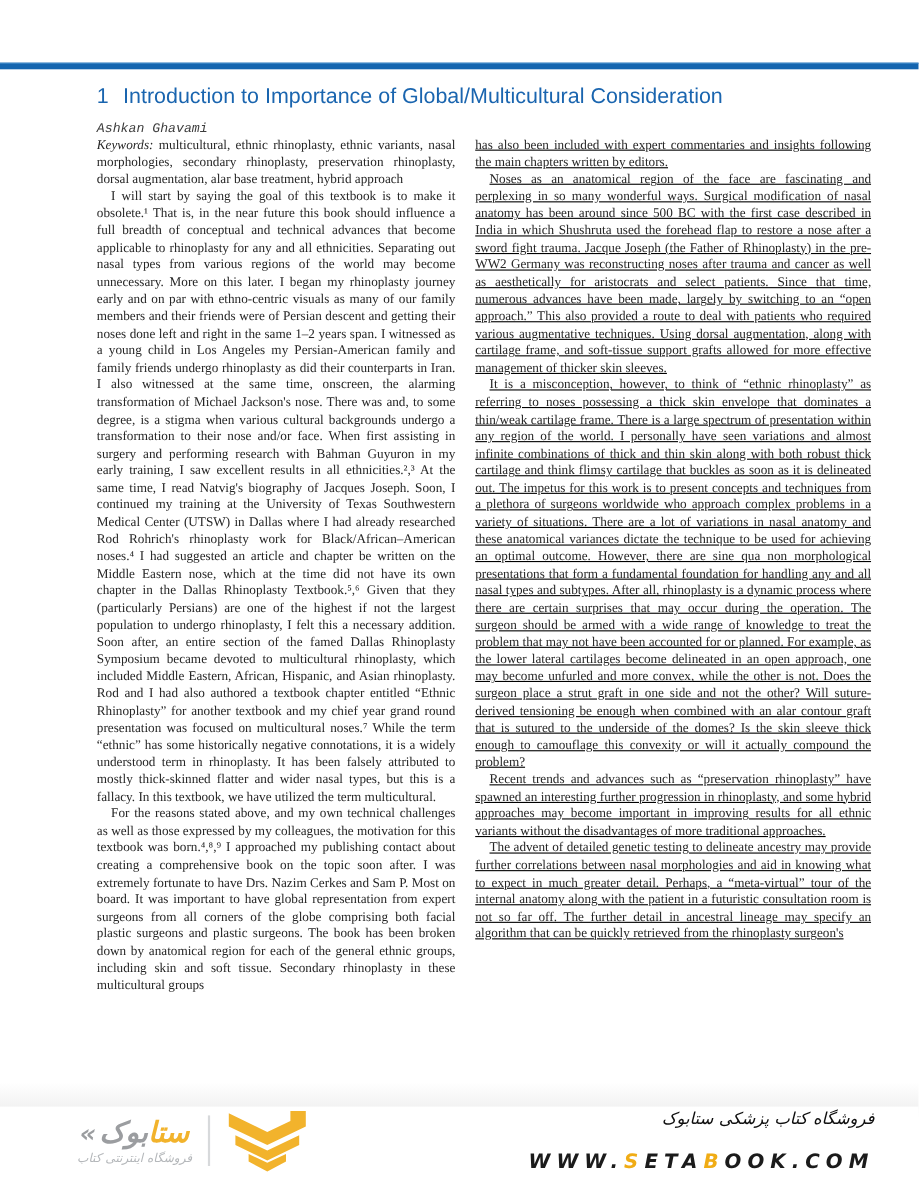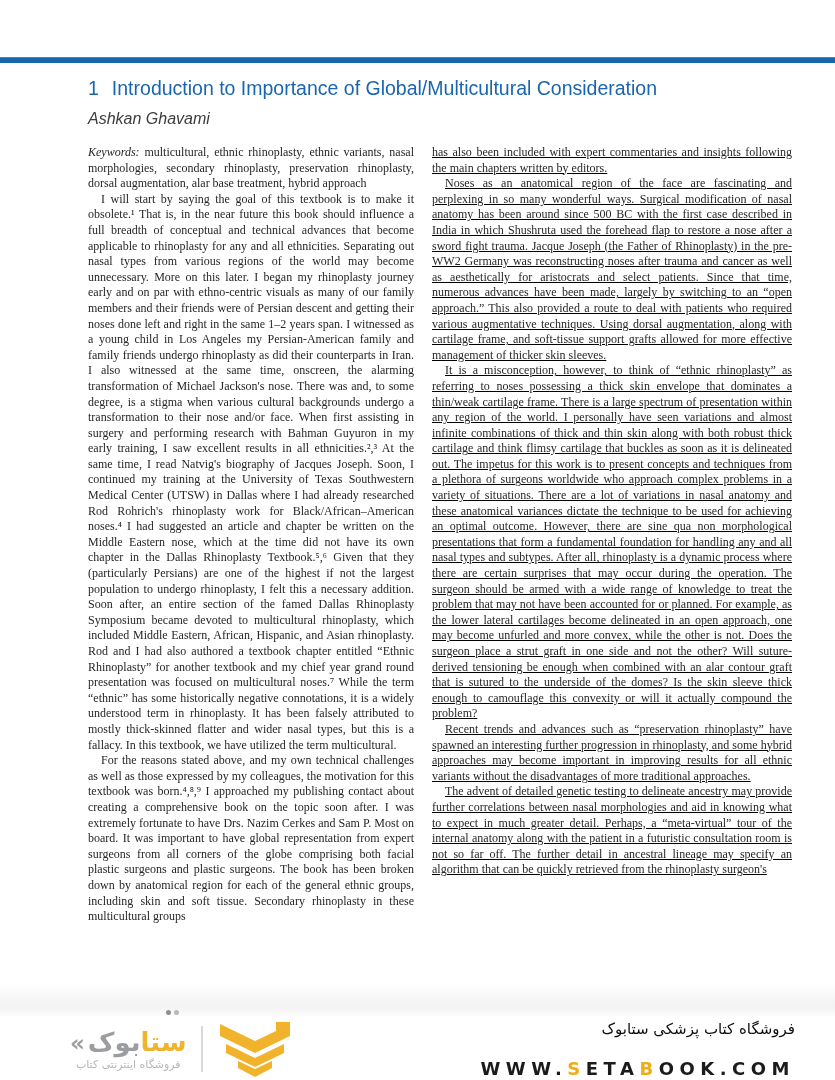--- a/index.html
+++ b/index.html
@@ -15,46 +15,46 @@
   }
   .content { position: absolute; top: 76px; left: 88px; width: 704px; }
   .title {
     margin: 0; width: 645px;
     font-family: "Liberation Sans", sans-serif; font-weight: normal;
     font-size: 19.5px; line-height: 25px; color: #1a65af;
   }
   .chapter-num { margin-right: 13px; }
   .author {
     margin-top: 9px;
-    font-family: Liberation Sans, sans-serif; font-style: italic;
-    font-size: 16px; color: #3c3c3c;
+    font-family: Liberation Mono, monospace; font-style: italic;
+    font-size: 12px; color: #3c3c3c;
   }
-  .columns { display: flex; gap: 18px; margin-top: 17px; height: 845px; overflow: hidden; }
+  .columns { display: flex; gap: 18px; height: 845px; overflow: hidden; }
   .col-left  { width: 326px; }
   .col-right { width: 360px; text-decoration: underline; }
   p.body { margin: 0; font-size: 12px; line-height: 15.6px; text-align: justify; color: #262626; }
   p.indent { text-indent: 13px; }
   .keywords { margin-bottom: 15px; }
   .kw-label { font-style: italic; }
 
   .scan-shade {
     position: absolute; top: 984px; left: 0; width: 835px; height: 32px;
     background: linear-gradient(to bottom, rgba(130,130,130,0) 0%, rgba(130,130,130,0.10) 70%, rgba(130,130,130,0.02) 100%);
     pointer-events: none;
   }
   .page-dots { position: absolute; left: 166px; top: 1001px; }
   .page-dots i {
     display: inline-block; width: 5px; height: 5px; border-radius: 50%;
     background: #8f8f8f; margin-right: 3px;
   }
   .page-dots i:last-child { background: #b8b8b8; margin-right: 0; }
 
   .footer {
-    position: absolute; left: 0; bottom: 0; width: 835px; height: 62px;
-    background: #ffffff; display: flex; align-items: center;
+    position: absolute; left: 0; bottom: 12px; width: 835px; height: 62px;
+    background: #ffffff; display: flex; align-items: center; font-style: italic;
   }
   .brand-left { margin-left: 70px; display: flex; flex-direction: column; align-items: center; }
   .wordmark {
     font-family: "DejaVu Sans", sans-serif; font-weight: bold;
     font-size: 26px; line-height: 28px; white-space: nowrap;
   }
   .wm-chev { color: #9b9da0; font-size: 23px; margin-right: 3px; font-weight: bold; }
   .wm-gold { color: #f2b32c; }
   .wm-gray { color: #9b9da0; }
   .tagline {

